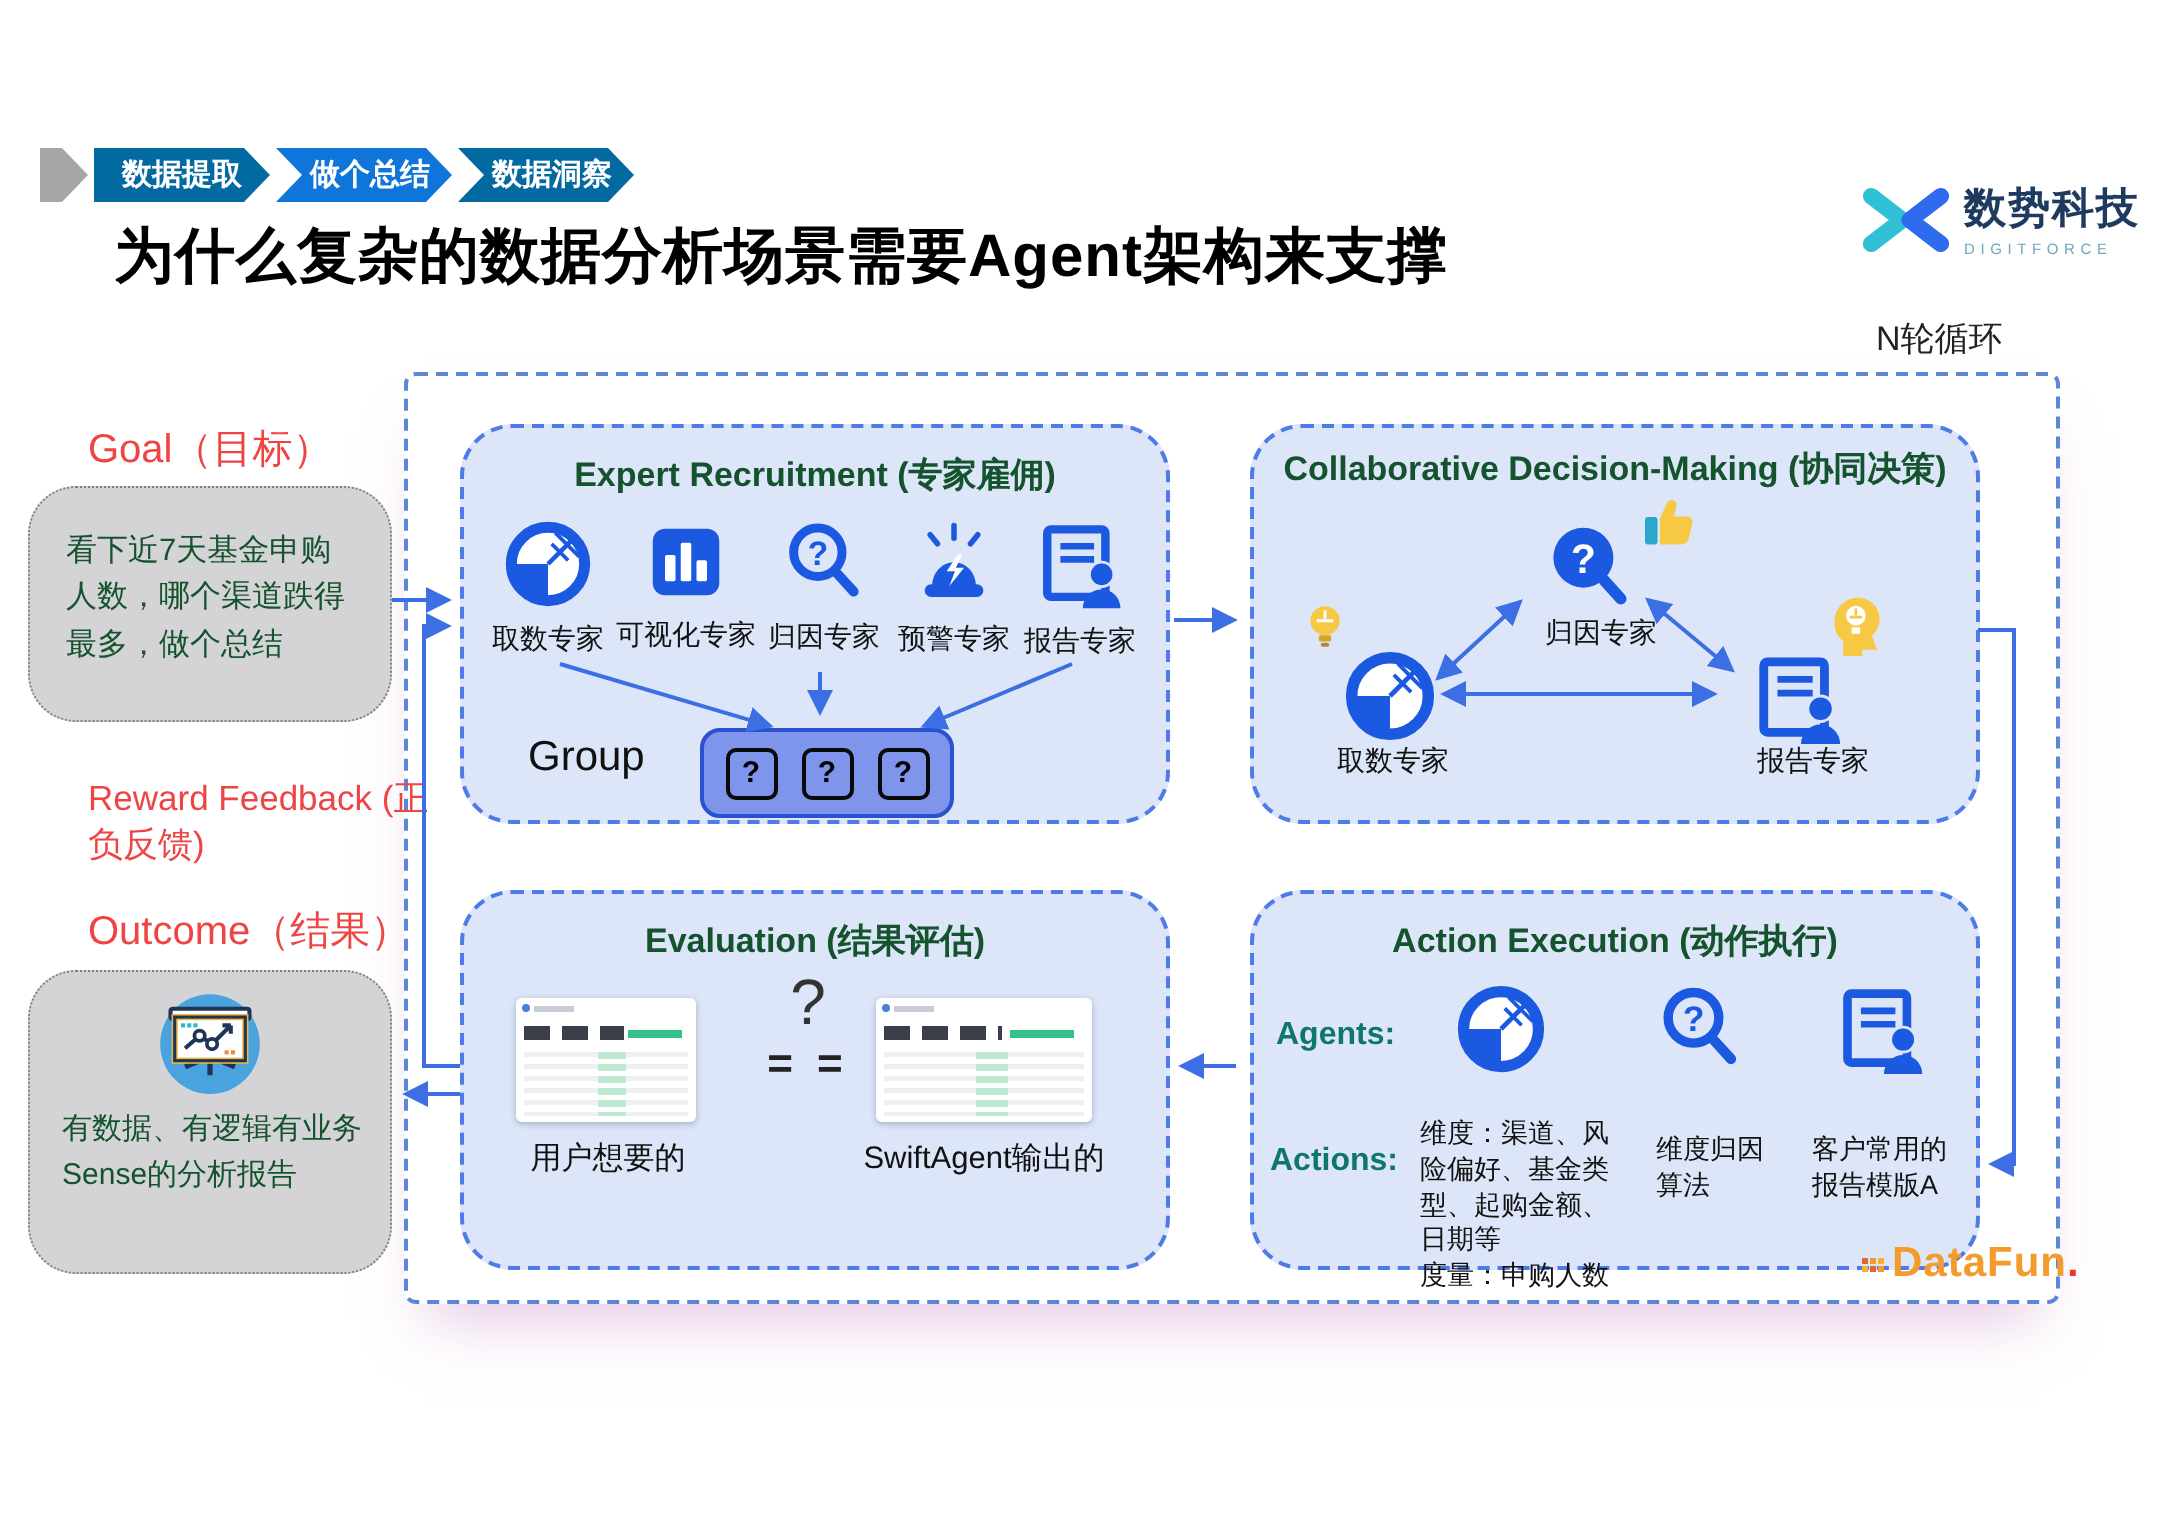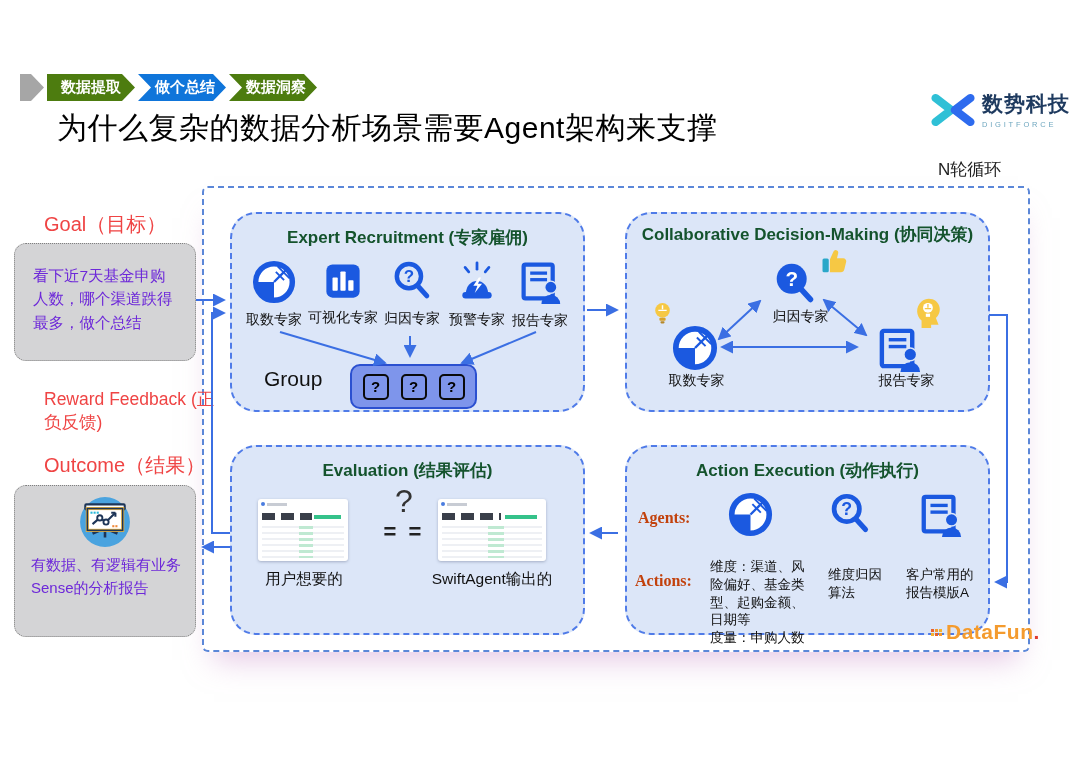--- a/index.html
+++ b/index.html
@@ -4,46 +4,46 @@
 <style>
   * { box-sizing: border-box; margin: 0; padding: 0; }
   body { background: #888; font-family: "Liberation Sans", sans-serif; }
   .slide { position: relative; width: 1080px; height: 762px; background: #fff; overflow: hidden; margin: 0 auto; }
 
   
   .tabs { position: absolute; left: 20px; top: 74px; display: flex; gap: 3px; height: 27px; }
   .tab-lead, .tab-trail { width: 24px; background: #a6a6a6;
     clip-path: polygon(0 0, 11px 0, 100% 50%, 11px 100%, 0 100%); }
   .tab { width: 88px; display: flex; align-items: center; justify-content: center;
-    background: #4d7c0f; color: #fff; font-size: 15px; font-weight: bold;
+    background: #0369a1; color: #fff; font-size: 15px; font-weight: bold;
     clip-path: polygon(0 0, calc(100% - 13px) 0, 100% 50%, calc(100% - 13px) 100%, 0 100%, 13px 50%);
     padding-left: 6px; cursor: pointer; }
   .tab.first { clip-path: polygon(0 0, calc(100% - 13px) 0, 100% 50%, calc(100% - 13px) 100%, 0 100%); padding-left: 0; }
   .tab.active { background: #0f75da; }
 
-  .page-title { position: absolute; left: 57px; top: 108px; font-size: 30px; font-weight: normal; color: #000; letter-spacing: .5px; }
+  .page-title { position: absolute; left: 57px; top: 108px; font-size: 30px; font-weight: bold; color: #000; letter-spacing: .5px; }
 
   .logo { position: absolute; left: 931px; top: 90px; display: flex; align-items: center; gap: 7px; }
   .logo-cn { font-size: 21px; font-weight: bold; color: #1e3a5f; letter-spacing: 1px; }
   .logo-en { font-size: 7.5px; color: #6fa7bf; letter-spacing: 2.8px; margin-top: 2px; }
 
   .loop-label { position: absolute; left: 938px; top: 158px; font-size: 17px; color: #222; }
 
   
   .container { position: absolute; left: 202px; top: 186px; width: 828px; height: 466px;
     border: 2px dashed #5b87d8; border-radius: 6px;
     box-shadow: 0 20px 28px -12px rgba(206,148,204,.5); }
 
   
   .side-label { position: absolute; color: #ef4444; }
   .goal-label   { left: 44px; top: 211px; font-size: 20px; }
   .reward-label { left: 44px; top: 388px; font-size: 17.5px; width: 172px; line-height: 1.3; }
   .outcome-label{ left: 44px; top: 452px; font-size: 20px; }
-  .gray-box { position: absolute; background: #d4d4d6; border: 1.5px dotted #7f7f7f; border-radius: 12px;
-    color: #6d28d9; font-size: 15.5px; line-height: 1.5; }
+  .gray-box { position: absolute; background: #d4d4d6; border: 1.5px dotted #7f7f7f; border-radius: 24px;
+    color: #14532d; font-size: 15.5px; line-height: 1.5; }
   .goal-box { left: 14px; top: 243px; width: 182px; height: 118px; padding: 20px 14px 10px 18px; }
   .outcome-box { left: 14px; top: 485px; width: 182px; height: 152px; padding: 8px 10px; text-align: left; }
   .outcome-box .obx-text { padding: 2px 2px 0 6px; font-size: 15px; }
   .outcome-icon-wrap { display: flex; justify-content: center; margin-bottom: 4px; }
 
   
   .bbox { position: absolute; background: #dce6f8; border: 2px dashed #4f7be8; border-radius: 26px; }
   #box-expert { left: 230px; top: 212px; width: 355px; height: 200px; }
   #box-collab { left: 625px; top: 212px; width: 365px; height: 200px; }
   #box-eval   { left: 230px; top: 445px; width: 355px; height: 190px; }
@@ -79,21 +79,21 @@
     background: repeating-linear-gradient(180deg, #eef0f4 0 2.5px, #fff 2.5px 6px); }
   .ms-greencol { position: absolute; left: 46%; width: 15%; top: 27px; bottom: 3px;
     background: repeating-linear-gradient(180deg, #bfe9d2 0 3.5px, transparent 3.5px 6px); }
   .q-mark { position: absolute; left: 150px; top: 36px; width: 44px; text-align: center;
     font-size: 32px; color: #333; }
   .eq-mark { position: absolute; left: 150px; top: 72px; width: 44px; text-align: center;
     font-size: 22px; font-weight: bold; letter-spacing: 3px; color: #222; }
   .eval-lbl { position: absolute; top: 122px; text-align: center; font-size: 15.5px; color: #111; }
 
   
-  .role-lbl { position: absolute; font-weight: bold; font-size: 16px; color: #c2410c; font-family: Liberation Serif, serif; }
+  .role-lbl { position: absolute; font-weight: bold; font-size: 16px; color: #0f766e; }
   .action-text { position: absolute; font-size: 13.5px; line-height: 1.32; color: #111; }
 
   
   .icon { display: block; }
 
   
   .overlay { position: absolute; inset: 0; pointer-events: none; z-index: 5; }
 
   
   .datafun { position: absolute; left: 946px; top: 620px; z-index: 9;

